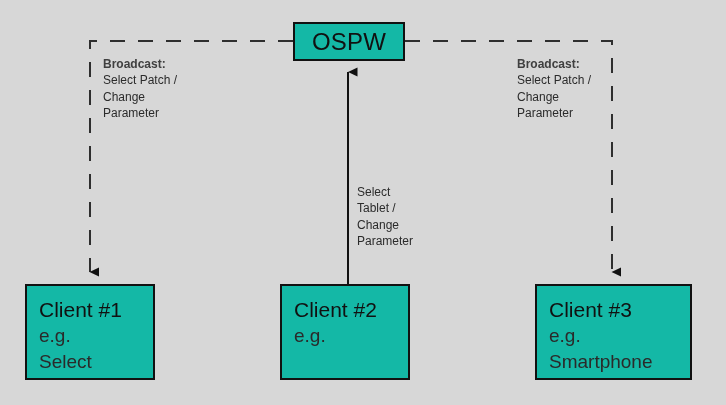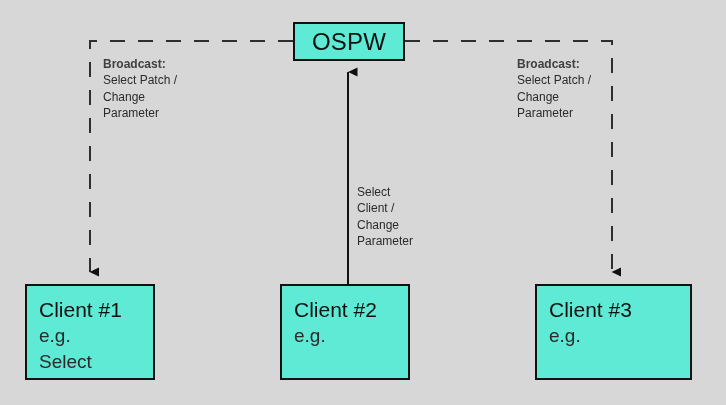--- a/index.html
+++ b/index.html
@@ -23,21 +23,21 @@
     position: absolute;
     left: 0;
     top: 0;
     width: 726px;
     height: 405px;
   }
 
   
   .node {
     position: absolute;
-    background: #5eead4;
+    background: #14b8a6;
     border: 2px solid #111111;
     box-sizing: border-box;
   }
   .node-server {
     left: 293px;
     top: 22px;
     width: 112px;
     height: 39px;
     display: flex;
     align-items: center;
@@ -120,36 +120,37 @@
   </div>
 
   <div class="node node-client client-2">
     <div class="node-title">Client #2</div>
     <div class="node-sub">e.g.</div>
   </div>
 
   <div class="node node-client client-3">
     <div class="node-title">Client #3</div>
     <div class="node-sub">e.g.</div>
+    <div class="node-sub">Smartphone</div>
   </div>
 
   <div class="edge-label label-left">
     <div class="lead">Broadcast:</div>
     <div>Select Patch /</div>
     <div>Change</div>
     <div>Parameter</div>
   </div>
 
   <div class="edge-label label-right">
     <div class="lead">Broadcast:</div>
     <div>Select Patch /</div>
     <div>Change</div>
     <div>Parameter</div>
   </div>
 
   <div class="edge-label label-center">
     <div>Select</div>
-    <div>Client /</div>
+    <div>Tablet /</div>
     <div>Change</div>
     <div>Parameter</div>
   </div>
 
 </div>
 
 </body></html>

